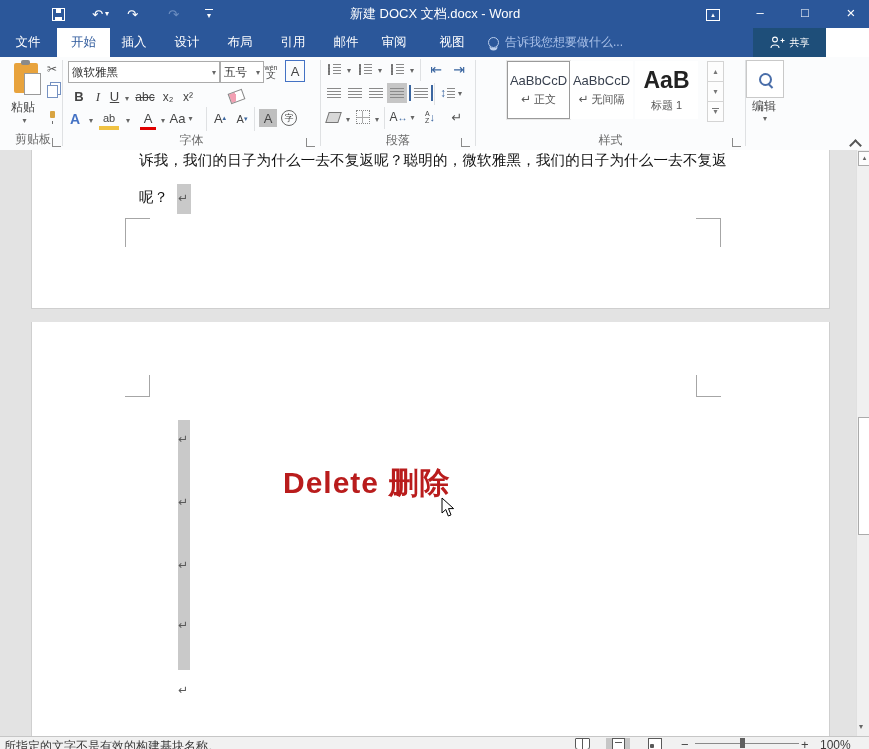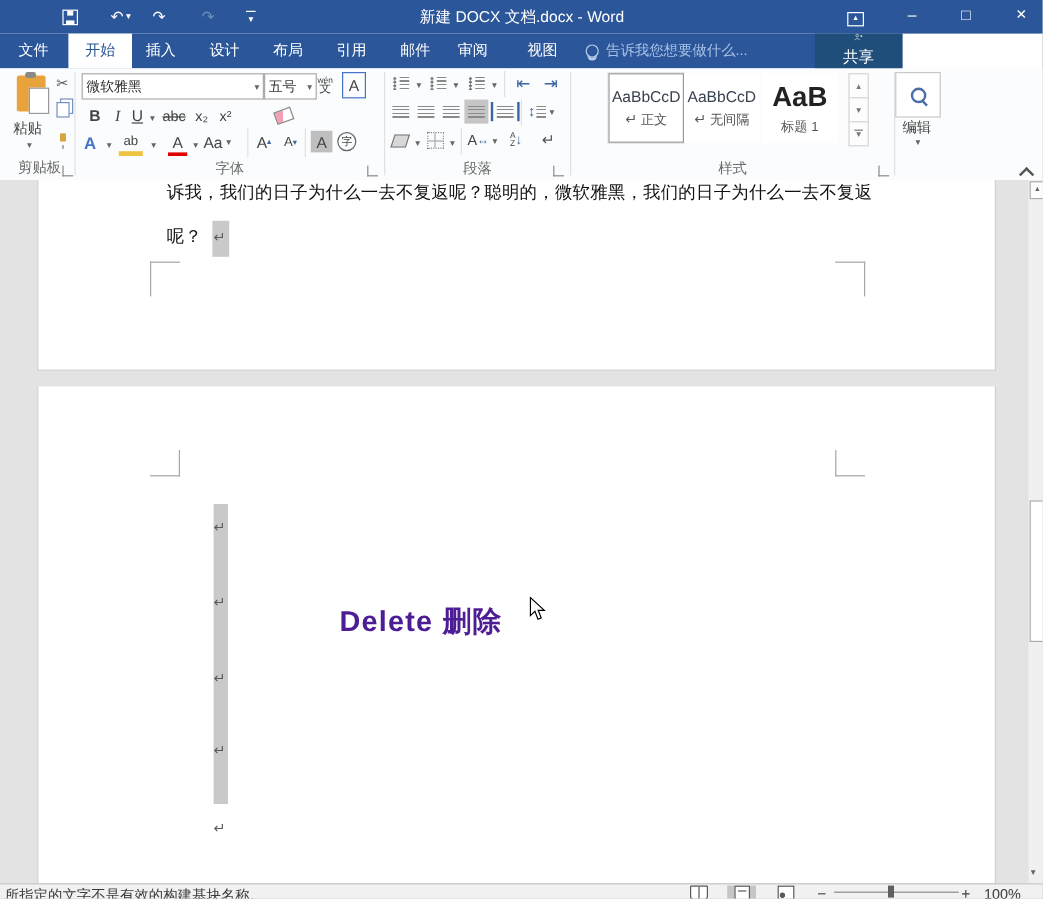--- a/index.html
+++ b/index.html
@@ -1,38 +1,38 @@
 <!DOCTYPE html>
 <html><head>
 <meta charset="utf-8">
 <style>
   html,body{margin:0;padding:0;background:#999;}
   #app{position:relative;width:869px;height:749px;overflow:hidden;background:#fff;
        font-family:"Liberation Sans","DejaVu Sans",sans-serif;-webkit-font-smoothing:antialiased;}
   .abs{position:absolute;}
   
   .titlebar{position:absolute;left:0;top:0;width:869px;height:28px;background:#2b579a;color:#fff;}
-  .tabrow{position:absolute;left:0;top:28px;width:752px;height:29px;background:#2b579a;color:#fff;}
+  .tabrow{position:absolute;left:0;top:28px;width:826px;height:29px;background:#2b579a;color:#fff;}
   .qatbtn{position:absolute;top:4px;height:20px;display:flex;align-items:center;gap:2px;color:#fff;font-size:13px;cursor:default;}
   .saveicon{display:inline-block;width:11px;height:11px;border:1px solid #fff;
             background:linear-gradient(#fff,#fff) 50% 0/5px 4px no-repeat,linear-gradient(#fff,#fff) 50% 100%/7px 3px no-repeat;}
   .tinycaret{font-size:8px;line-height:8px;}
   .qmore{display:flex;flex-direction:column;align-items:center;line-height:5px;}
   .qmore .bar{width:8px;border-top:1px solid #fff;margin-bottom:2px;}
   .wintitle{position:absolute;top:0;left:260px;width:350px;height:28px;line-height:28px;text-align:center;font-size:13px;color:#fff;white-space:nowrap;}
   .winbtn{position:absolute;top:0;width:30px;height:28px;line-height:26px;text-align:center;font-size:13px;color:#fff;}
   .rdo{display:inline-block;width:12px;height:10px;border:1px solid #fff;font-size:7px;line-height:9px;text-align:center;}
   
   .tab{position:absolute;top:0;height:29px;line-height:29px;font-size:12.5px;color:#fff;text-align:center;}
   .tab.sel{background:#fff;color:#2b579a;}
   .lamp{display:inline-block;width:9px;height:9px;border:1px solid #b9cdec;border-radius:50%;
         box-shadow:0 4px 0 -1.5px #b9cdec;vertical-align:middle;margin-right:6px;}
   .tellme{position:absolute;left:488px;top:0;height:29px;line-height:29px;font-size:12px;color:#a9c0e8;}
-  .share{position:absolute;right:0;top:0;width:73px;height:29px;background:#1e4e79;color:#fff;font-size:13px;
-         display:flex;align-items:center;justify-content:center;gap:5px;flex-direction:column;}
+  .share{position:absolute;right:0;top:0;width:73px;height:29px;background:#1e4e79;color:#fff;font-size:10px;
+         display:flex;align-items:center;justify-content:center;gap:5px;}
   
   .ribbon{position:absolute;left:0;top:57px;width:869px;height:93px;background:#fbfcfd;border-bottom:1px solid #d0d0d0;color:#444;}
   .gsep{position:absolute;top:3px;height:86px;width:1px;background:#dfe1e3;}
   .glabel{position:absolute;top:76px;height:15px;line-height:15px;font-size:12px;color:#6a6a6a;text-align:center;}
   .launcher{position:absolute;top:81px;width:8px;height:8px;border-left:1px solid #8a8a8a;border-bottom:1px solid #8a8a8a;}
   .rbtn{position:absolute;font-size:12px;color:#444;display:flex;align-items:center;justify-content:center;}
   .combo{position:absolute;height:20px;border:1px solid #ababab;background:#fff;font-size:11.5px;color:#333;
          display:flex;align-items:center;padding:0 3px;justify-content:space-between;}
   .dd{font-size:8px;color:#666;margin-left:3px;}
   .clipicon{position:absolute;left:10px;top:4px;width:24px;height:30px;background:#e8a33d;border-radius:2px;}
@@ -68,21 +68,21 @@
   .docarea{position:absolute;left:0;top:150px;width:869px;height:586px;background:#e3e3e3;overflow:hidden;}
   .page{position:absolute;left:31px;width:797px;background:#fff;border:1px solid #cfcfcf;border-top:none;}
   .doctext{position:absolute;font-size:14.5px;color:#111;white-space:nowrap;letter-spacing:0.2px;}
   .pmark{color:#5a5a5a;font-size:12px;line-height:13px;}
   .selblock{background:#c9c9c9;}
   .cm{position:absolute;width:24px;height:28px;}
   .cm.bl{border-left:1px solid #a6a6a6;border-top:1px solid #a6a6a6;}
   .cm.br{border-right:1px solid #a6a6a6;border-top:1px solid #a6a6a6;}
   .cm.tl{border-right:1px solid #a6a6a6;border-bottom:1px solid #a6a6a6;height:21px;}
   .cm.tr{border-left:1px solid #a6a6a6;border-bottom:1px solid #a6a6a6;height:21px;}
-  .deltext{position:absolute;font-size:24px;font-weight:bold;color:#4c1d95;white-space:nowrap;letter-spacing:1px;margin-top:39px;}
+  .deltext{position:absolute;font-size:30px;font-weight:bold;color:#b91c1c;white-space:nowrap;letter-spacing:1px;}
   
   .vscroll{position:absolute;left:856px;top:150px;width:13px;height:586px;background:#f0f0f0;border-left:1px solid #e0e0e0;}
   .vsbtn{position:absolute;left:1px;width:11px;height:13px;background:#fdfdfd;border:1px solid #ababab;
          font-size:7px;color:#666;text-align:center;line-height:12px;}
   .vsthumb{position:absolute;left:1px;width:10px;height:116px;background:#fff;border:1px solid #ababab;}
   .vsarrow{position:absolute;left:2px;font-size:8px;color:#666;}
   
   .statusbar{position:absolute;left:0;top:736px;width:869px;height:13px;background:#f1f1f1;border-top:1px solid #c6c6c6;overflow:hidden;font-size:12px;color:#3a3a3a;}
   .viewbtn{position:absolute;top:1px;width:24px;height:12px;display:flex;align-items:flex-start;justify-content:center;}
   .pageic{display:inline-block;width:11px;height:11px;border:1px solid #595959;background:linear-gradient(#595959,#595959) 50% 3px/7px 1px no-repeat,#fff;}

